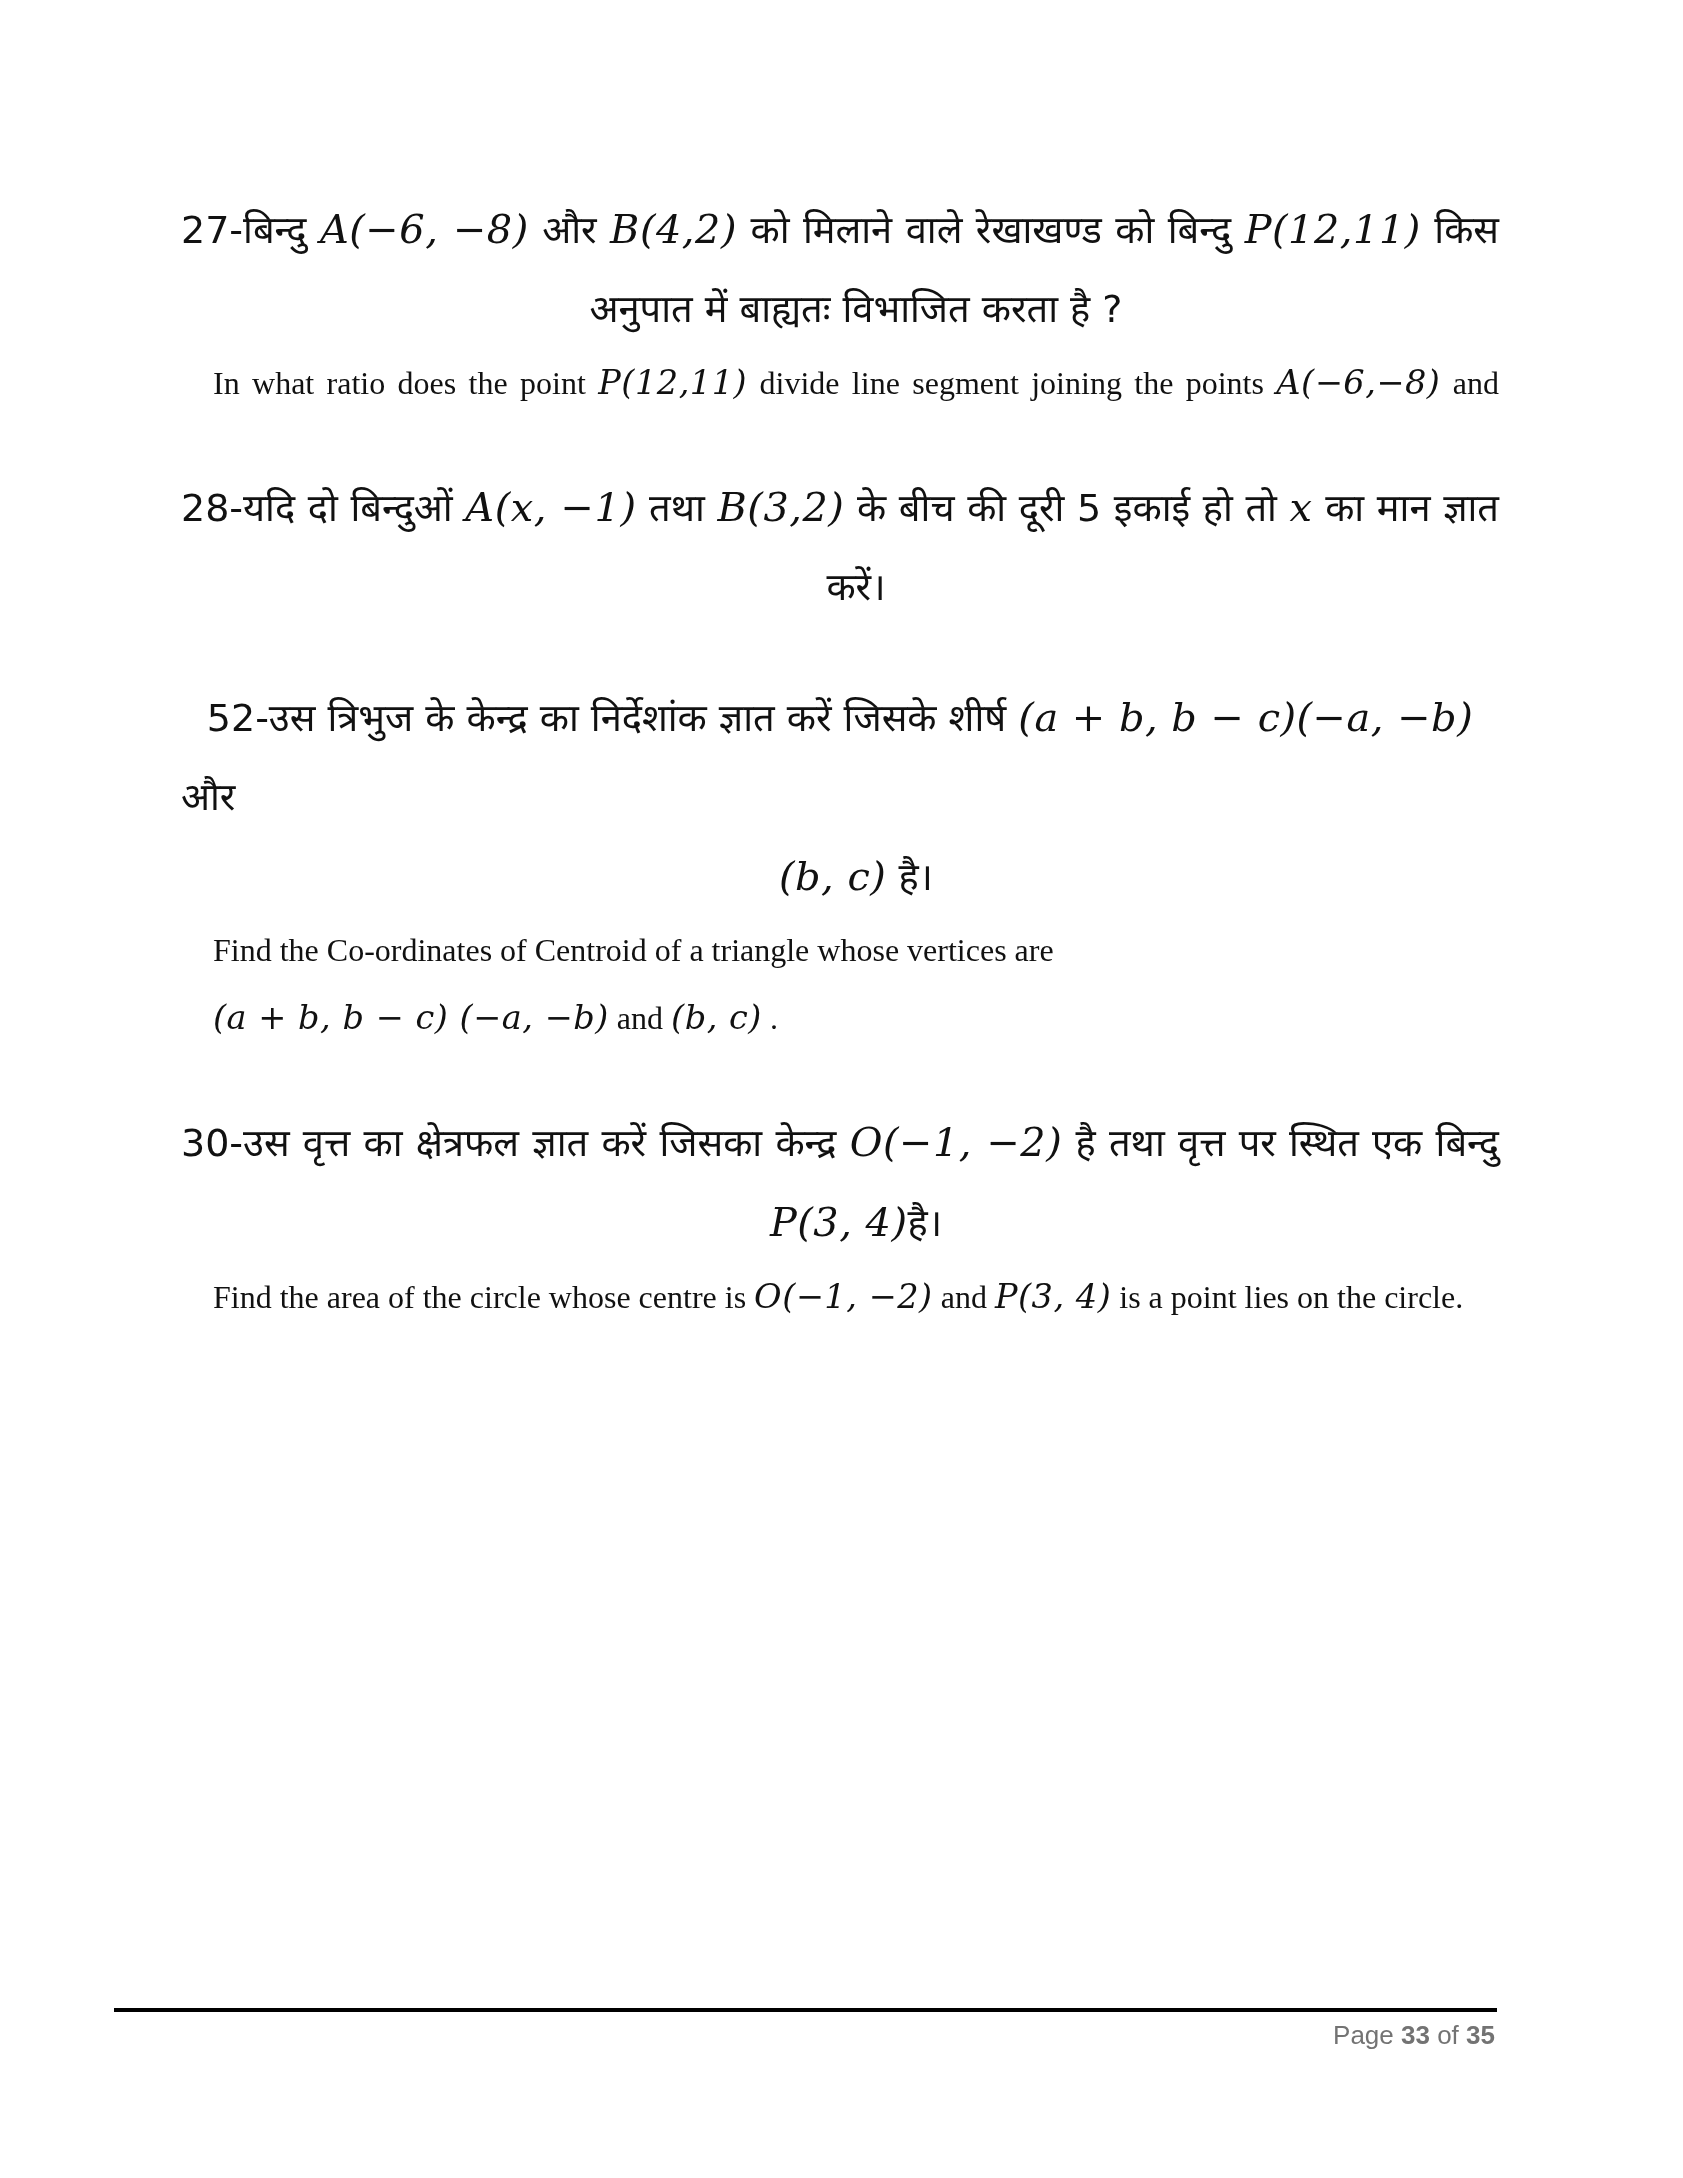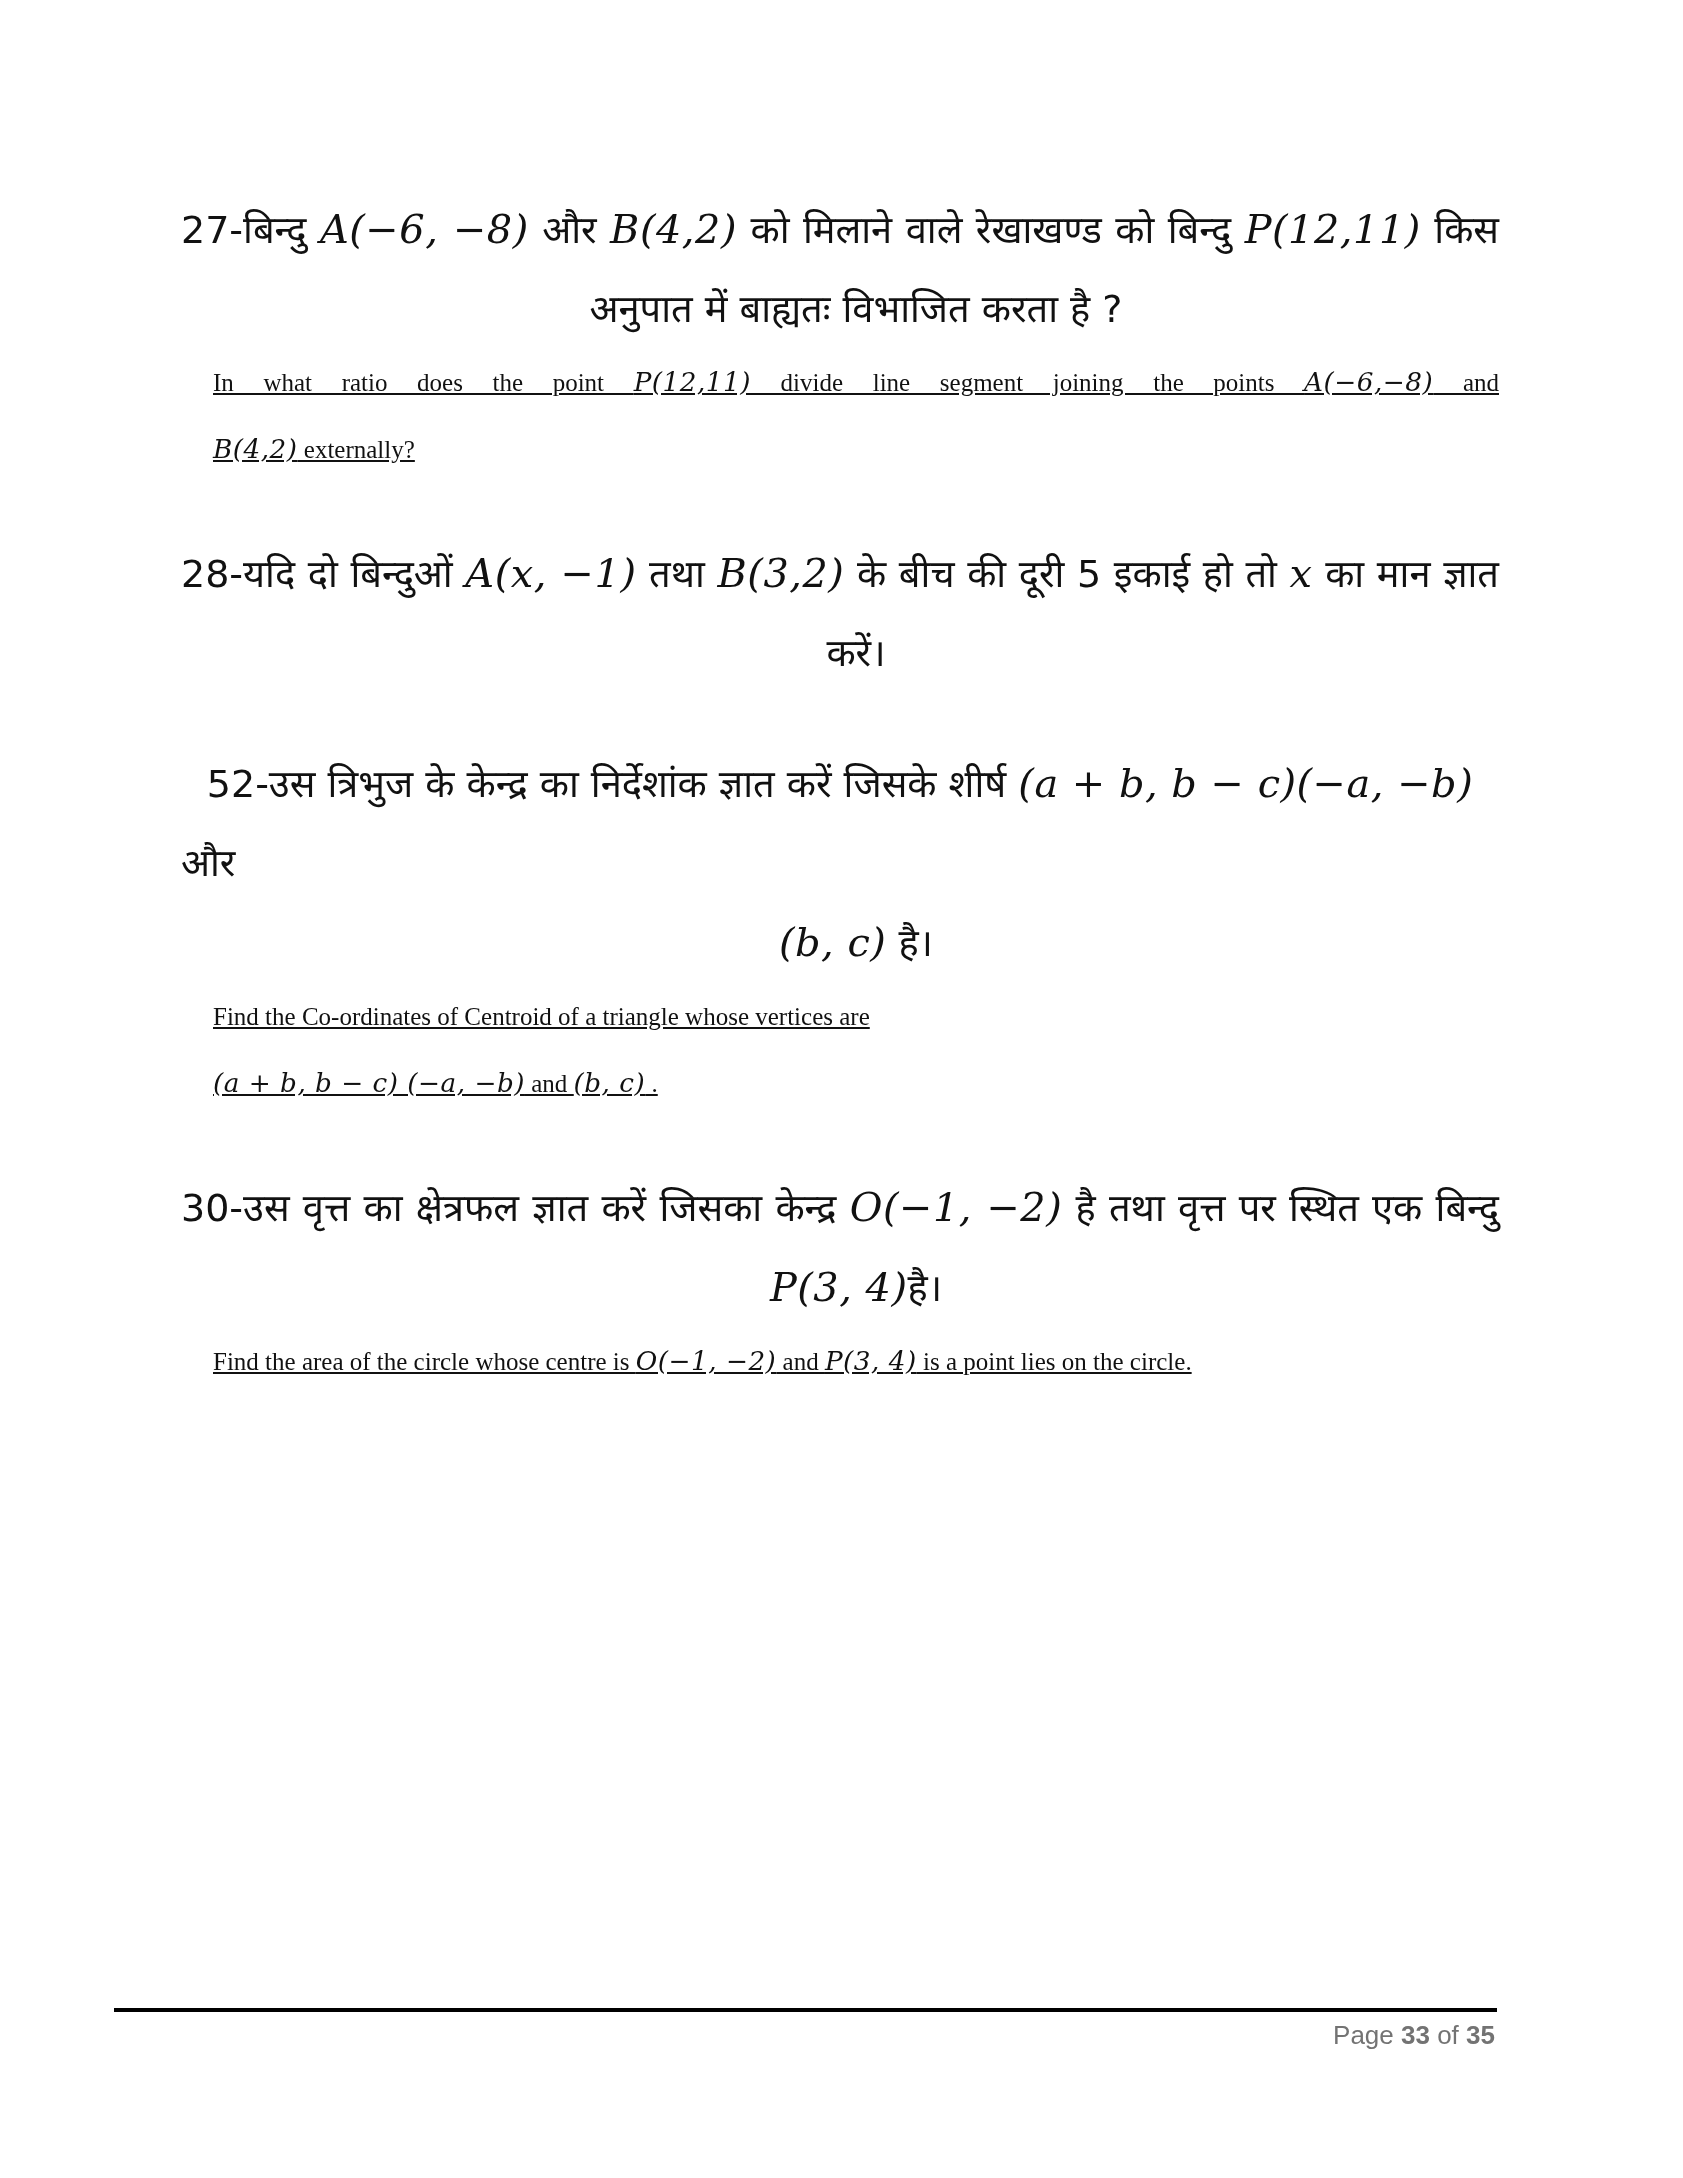--- a/index.html
+++ b/index.html
@@ -15,21 +15,21 @@
   .page { position: absolute; inset: 0; background: #ffffff; }
   .content { position: absolute; top: 190px; left: 0; right: 0; }
   .q { margin-bottom: 51px; }
   .line {
     margin-left: 213px;
     margin-right: 184px;
   }
   .line.first { margin-left: 181px; }
   .line.justify { text-align: justify; text-align-last: justify; }
   .line.hi { font-family: "DejaVu Sans", sans-serif; font-size: 38px; line-height: 79px; text-align: center; }
-  .line.en { font-family: "Liberation Serif", serif; font-size: 25px; line-height: 67px; text-decoration: underline; }
+  .line.en { font-family: "Liberation Serif", serif; font-size: 32px; line-height: 67px; }
   .t-hi { font-family: "DejaVu Sans", sans-serif; }
   .t-en { font-family: "Liberation Serif", serif; }
   .m {
     font-family: "DejaVu Serif", serif;
     font-style: italic;
     font-size: 1.05em;
     letter-spacing: 0.5px;
   }
   .footer-rule {
     position: absolute;
@@ -51,21 +51,20 @@
 </head>
 <body>
 
 <div class="page">
 
   <div class="content">
       <div class="q">
         <div class="line hi first justify"><span class="t-hi">27-बिन्दु </span><span class="m">A(−6, −8)</span><span class="t-hi"> और </span><span class="m">B(4,2)</span><span class="t-hi"> को मिलाने वाले रेखाखण्ड को बिन्दु </span><span class="m">P(12,11)</span><span class="t-hi"> किस</span></div>
         <div class="line hi"><span class="t-hi">अनुपात में बाह्यतः विभाजित करता है ?</span></div>
         <div class="line en justify"><span class="t-en">In what ratio does the point </span><span class="m">P(12,11)</span><span class="t-en"> divide line segment joining the points </span><span class="m">A(−6,−8)</span><span class="t-en"> and</span></div>
-        <div class="line en"><span class="m">B(4,2)</span><span class="t-en"> externally?</span></div>
       </div>
       <div class="q">
         <div class="line hi first justify"><span class="t-hi">28-यदि दो बिन्दुओं </span><span class="m">A(x, −1)</span><span class="t-hi"> तथा </span><span class="m">B(3,2)</span><span class="t-hi"> के बीच की दूरी 5 इकाई हो तो </span><span class="m">x</span><span class="t-hi"> का मान ज्ञात</span></div>
         <div class="line hi"><span class="t-hi">करें।</span></div>
       </div>
       <div class="q">
         <div class="line hi first justify"><span class="t-hi">52-उस त्रिभुज के केन्द्र का निर्देशांक ज्ञात करें जिसके शीर्ष </span><span class="m">(a + b, b − c)(−a, −b)</span><span class="t-hi"> और</span></div>
         <div class="line hi"><span class="m">(b, c)</span><span class="t-hi"> है।</span></div>
         <div class="line en"><span class="t-en">Find the Co-ordinates of Centroid of a triangle whose vertices are</span></div>
         <div class="line en"><span class="m">(a + b, b − c) (−a, −b)</span><span class="t-en"> and </span><span class="m">(b, c)</span><span class="t-en"> .</span></div>

